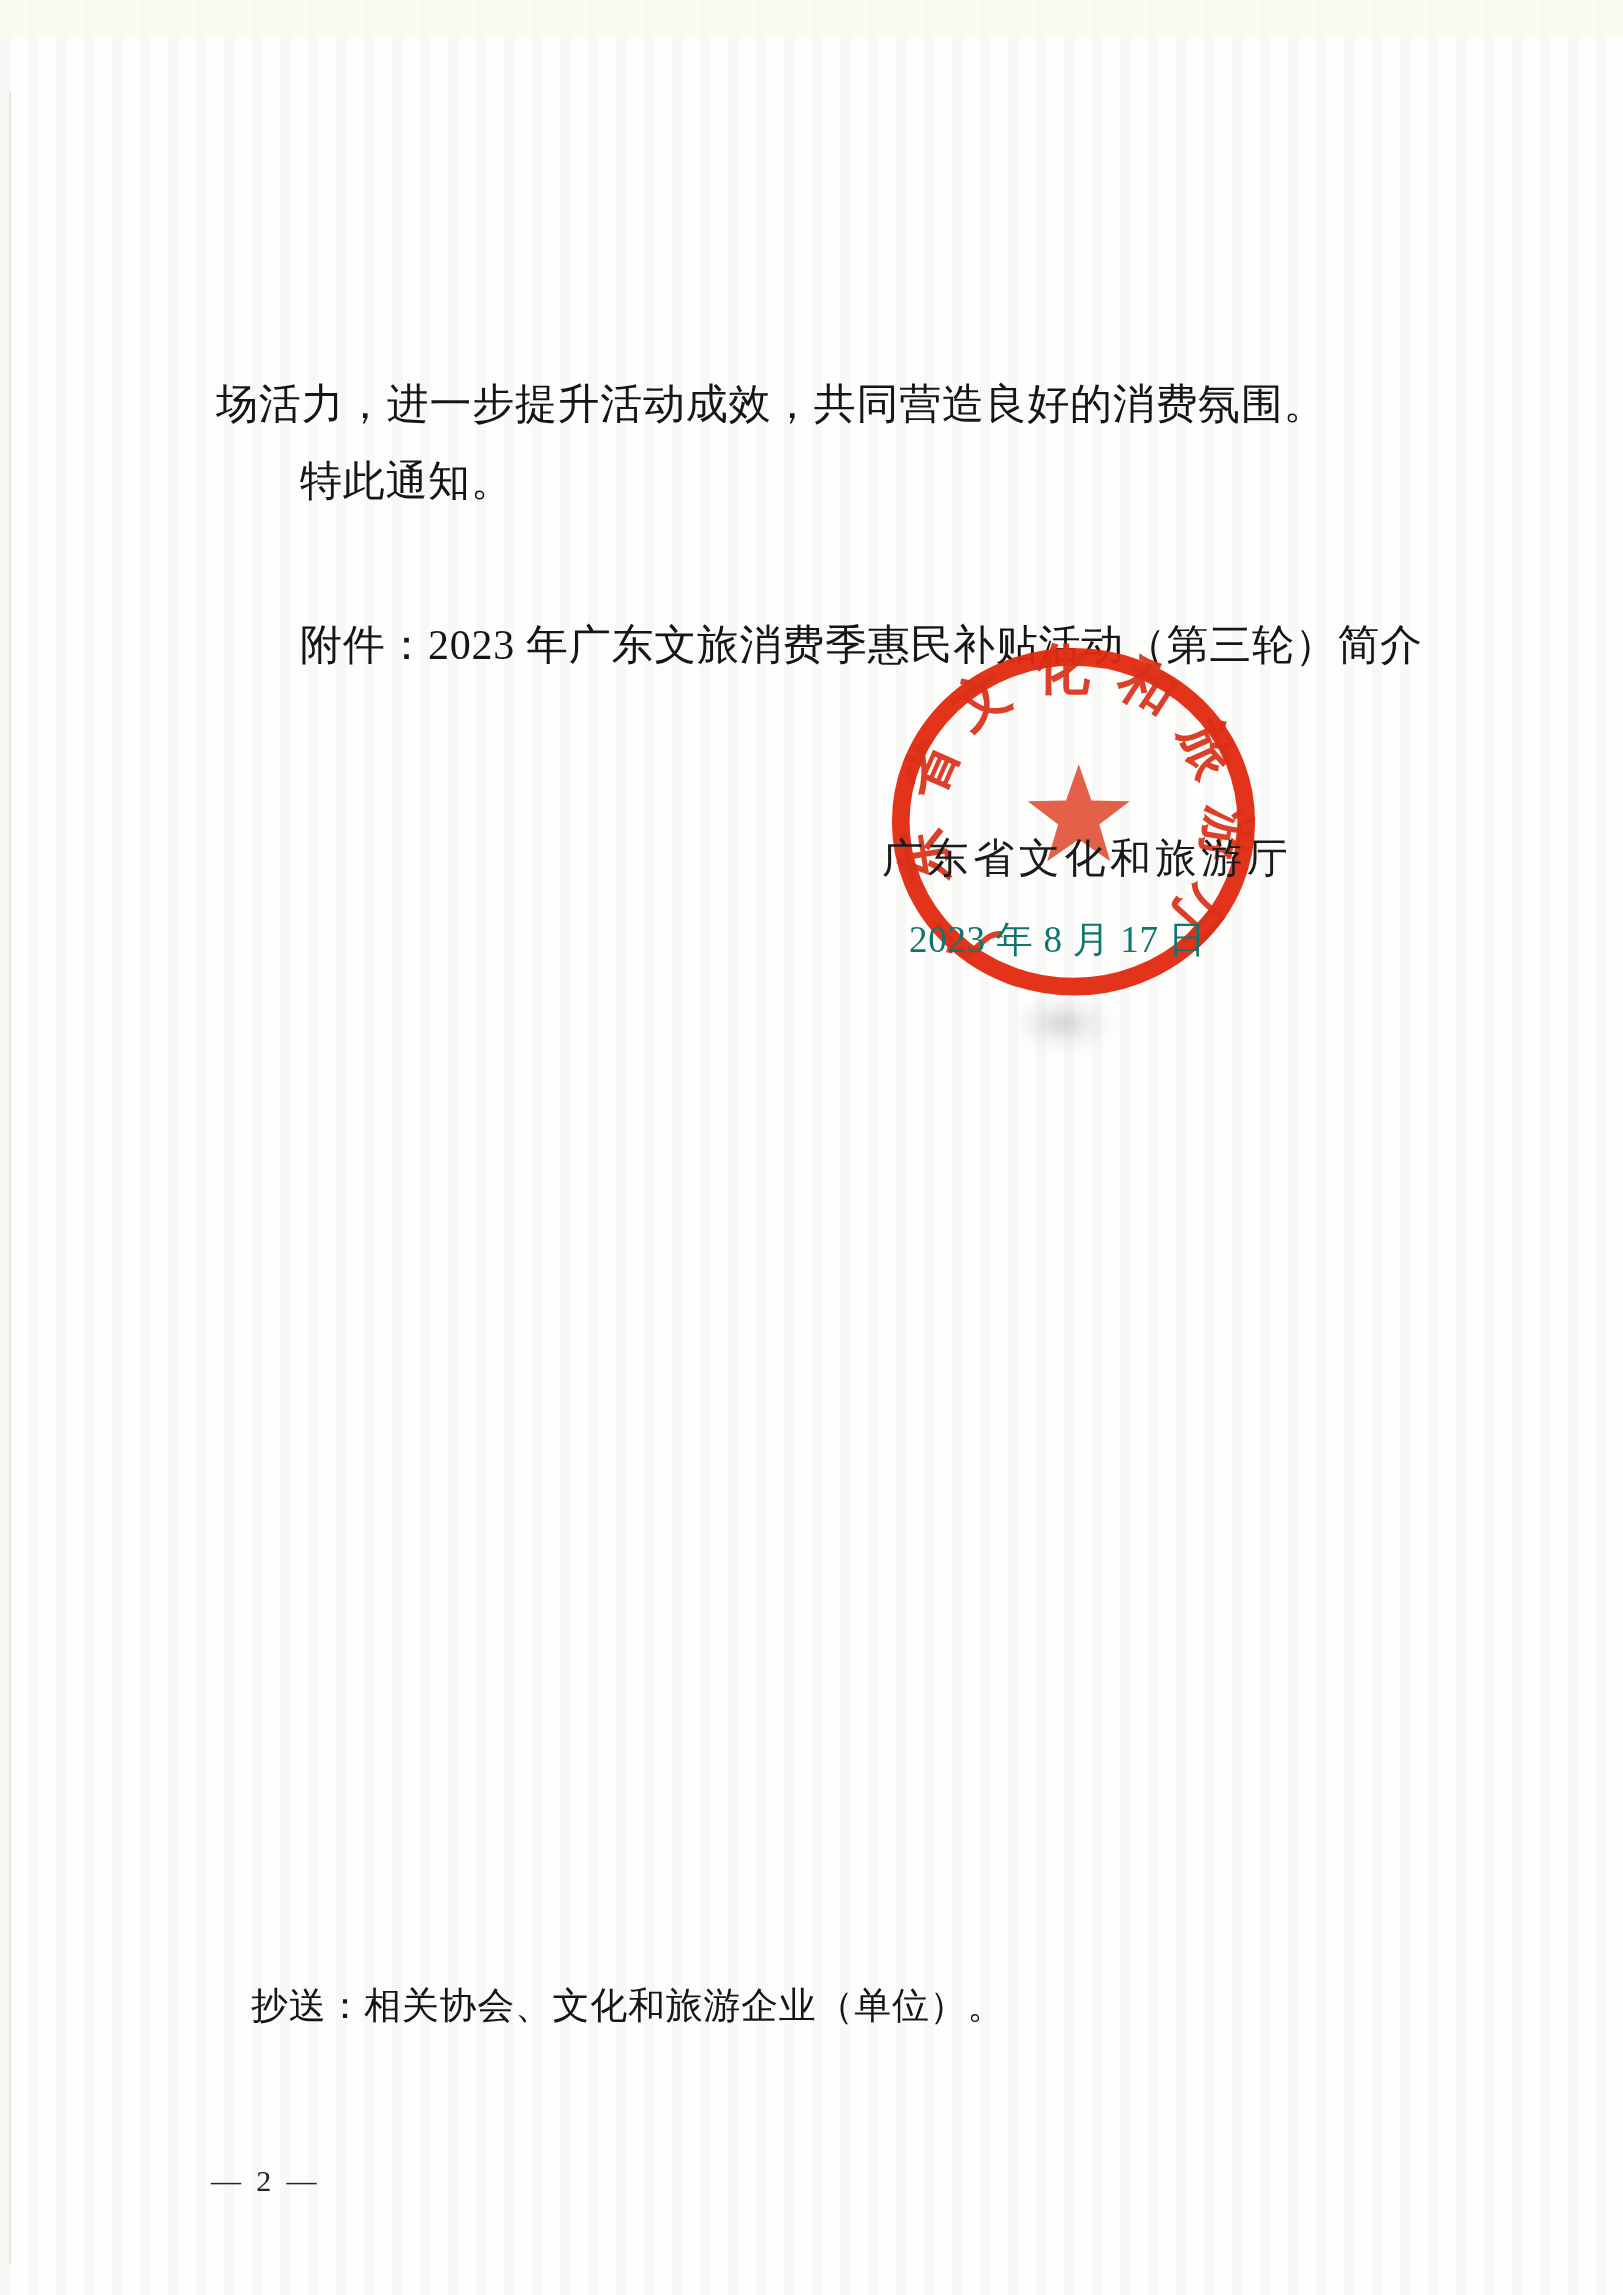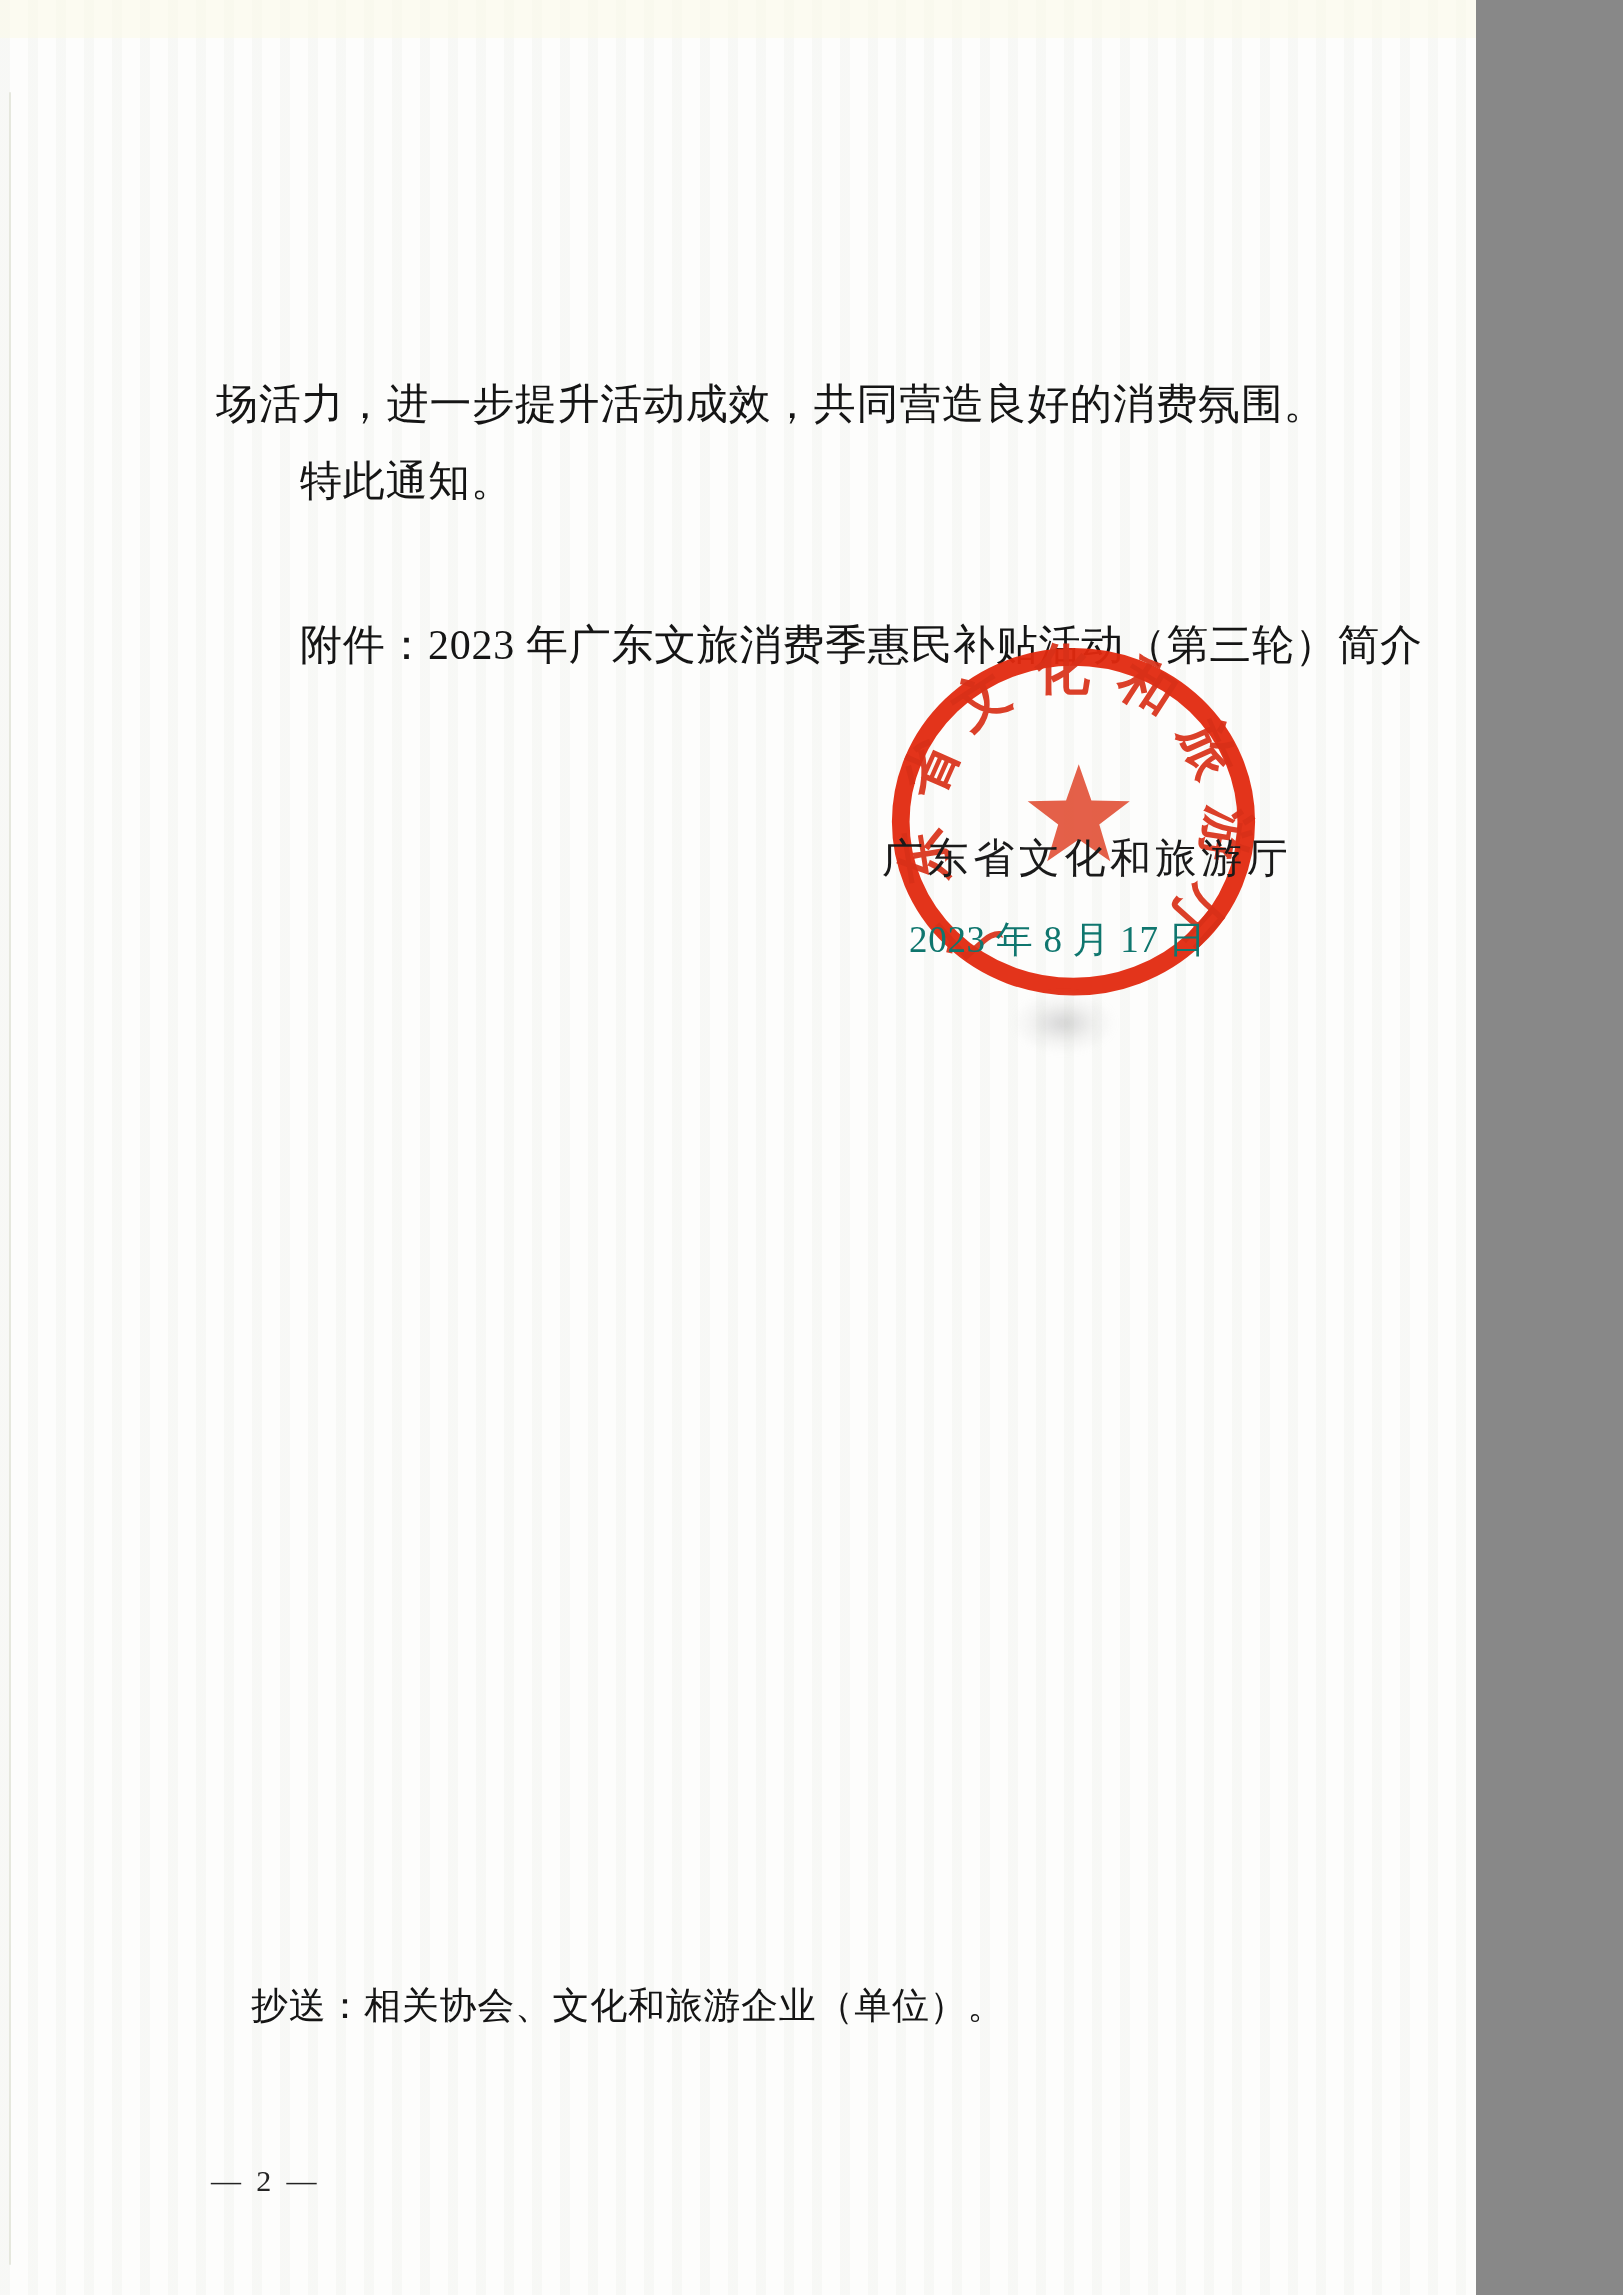--- a/index.html
+++ b/index.html
@@ -1,18 +1,18 @@
 <!DOCTYPE html>
 <html style="font-size:10.5px"><head>
 <meta charset="utf-8">
 <style>
   html,body{margin:0;padding:0;background:#888;}
   .page{
     position:relative;
-    width:1476px;height:2295px;
+    width:1623px;height:2295px;
     background:#fdfdfc;
     overflow:hidden;
     font-family:"Liberation Serif","DejaVu Serif",serif;
     color:#151515;
   }
   .scan-texture{
     position:absolute;inset:0;
     background-image:repeating-linear-gradient(90deg,
       rgba(222,226,218,0.18) 0px, rgba(222,226,218,0.18) 10.5px,
       rgba(255,255,255,0) 10.5px, rgba(255,255,255,0) 28px);

